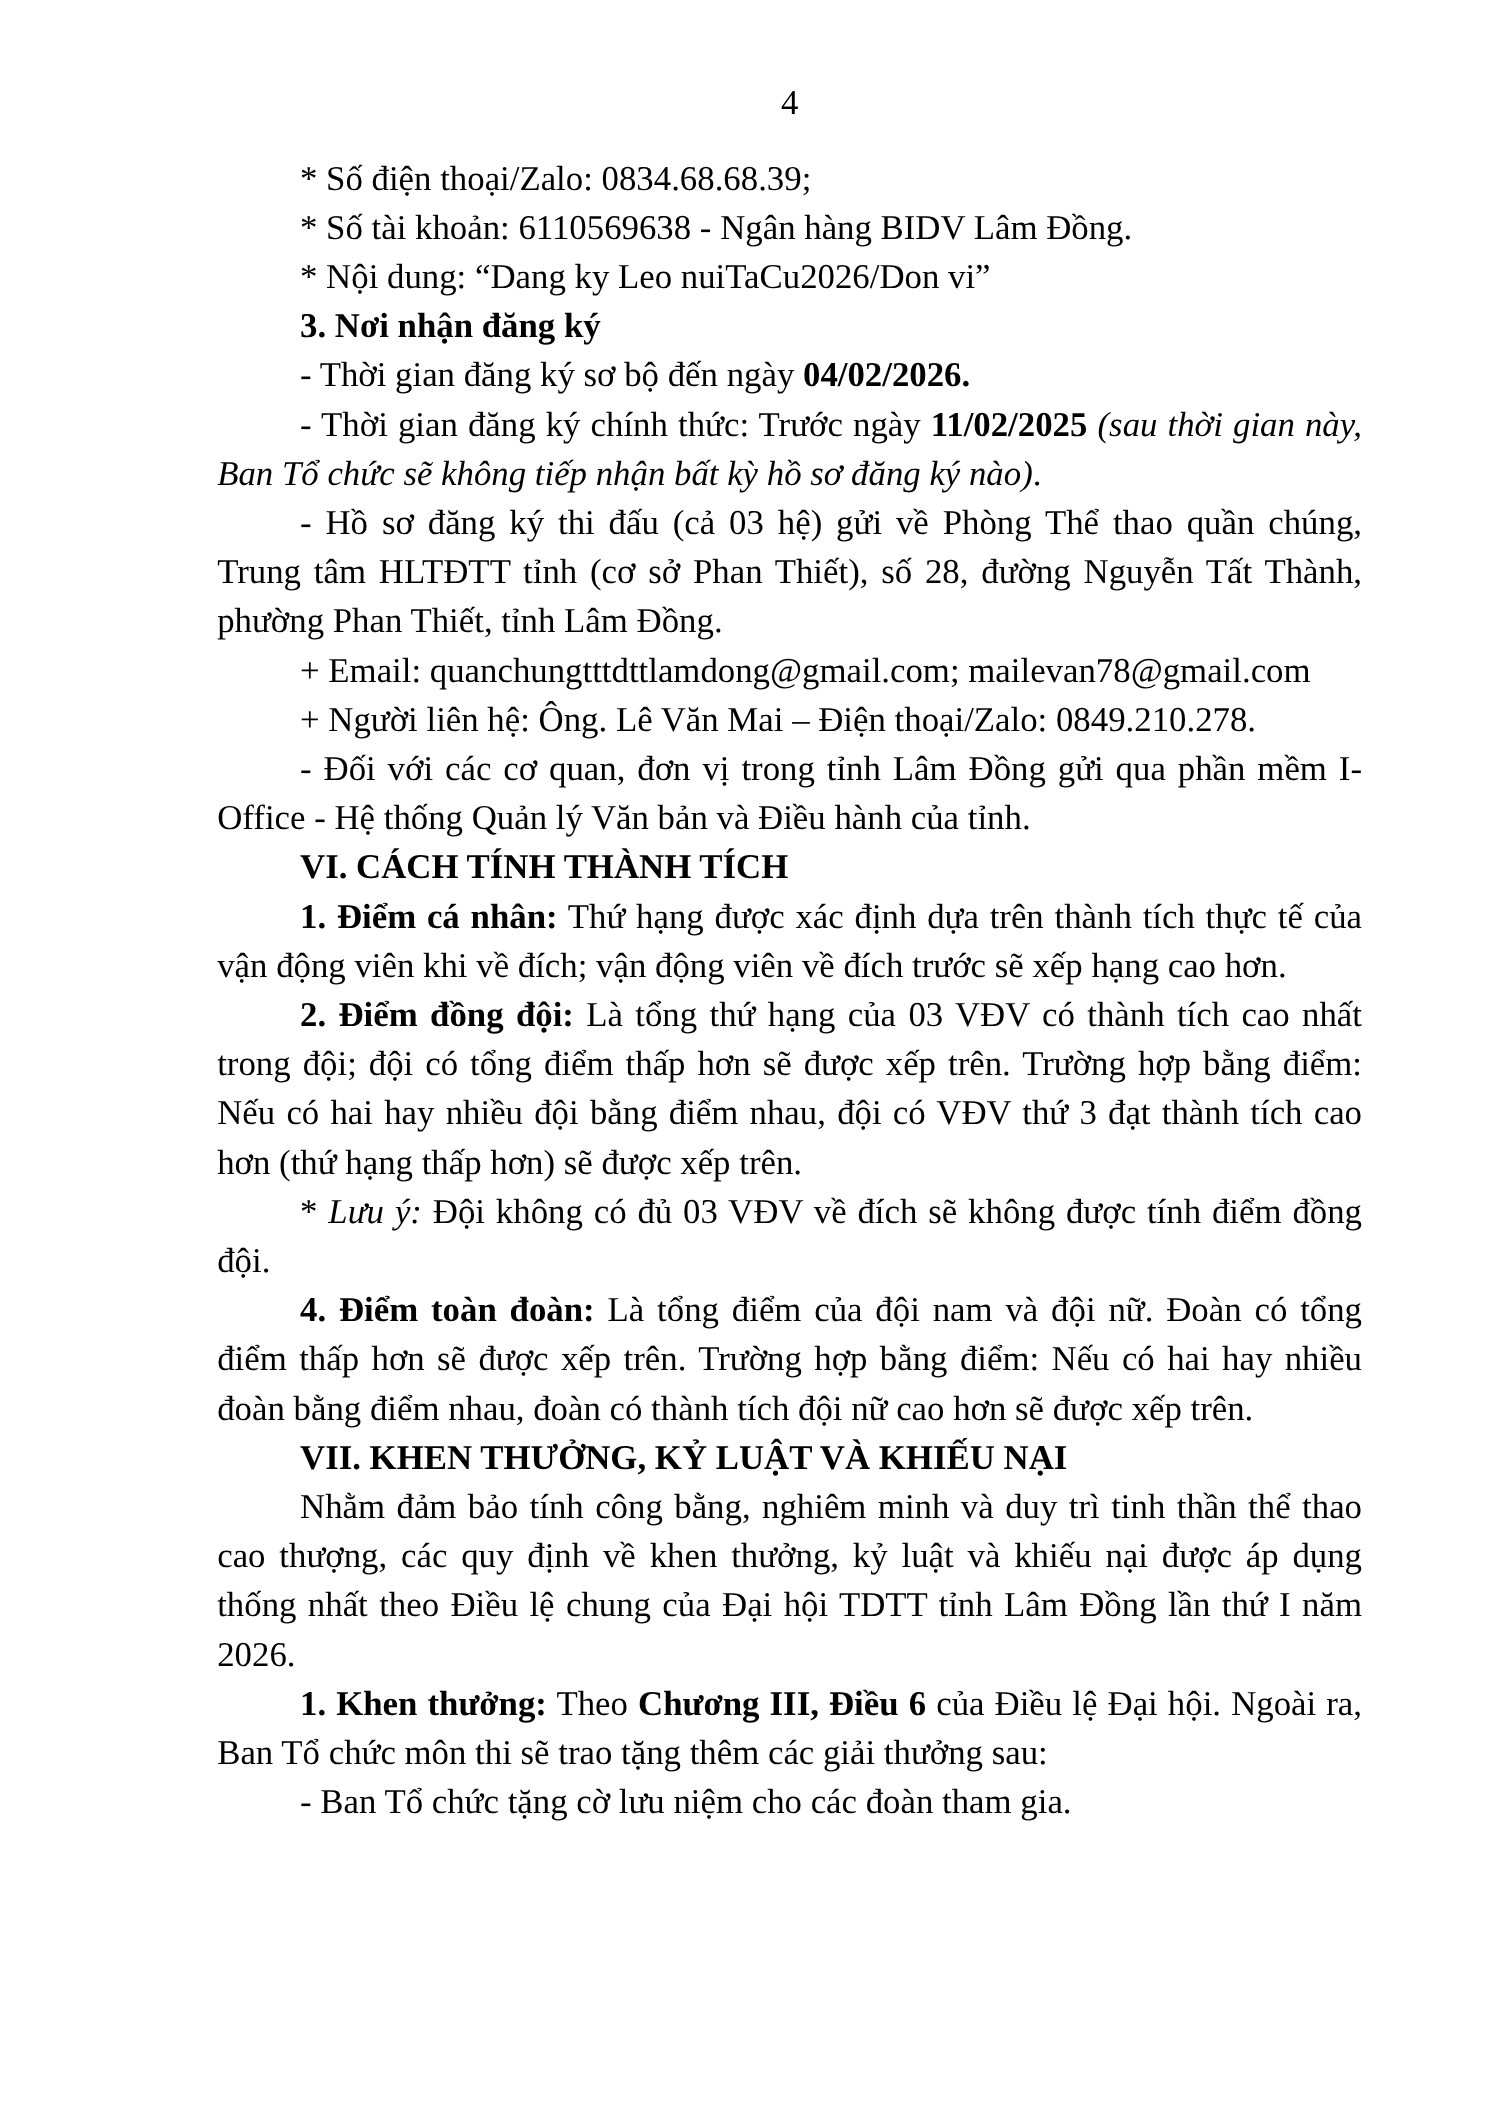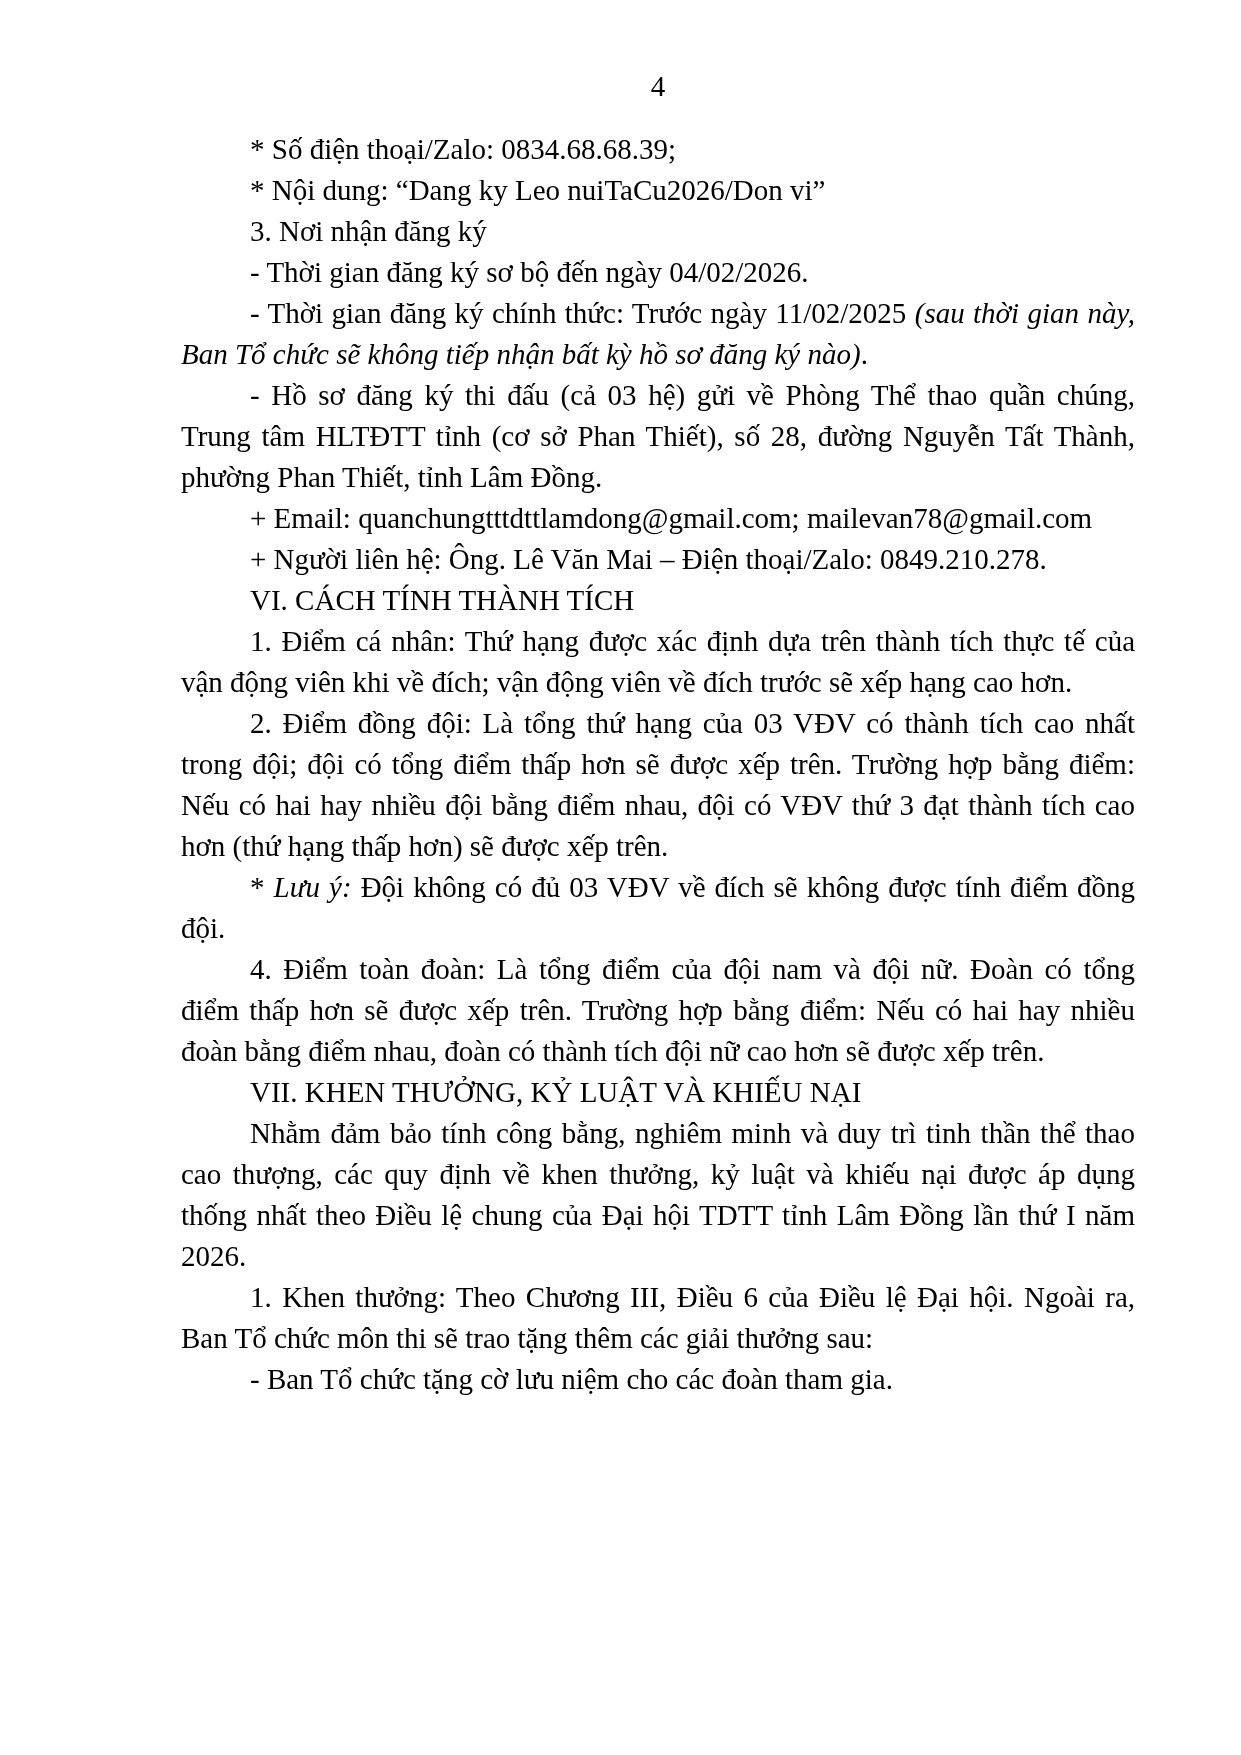--- a/index.html
+++ b/index.html
@@ -25,38 +25,40 @@
   }
   p.para {
     margin: 0;
     text-align: justify;
     text-justify: inter-word;
     text-indent: 69px;
   }
   p.para.heading {
     text-align: left;
   }
-  .b { font-weight: 400; }
+  .b { font-weight: 700; }
   .i { font-style: italic; }
 </style>
 </head>
 <body>
 
 <div class="page">
   <div class="page-number">4</div>
   <div>
 
       <p class="para"><span>* Số điện thoại/Zalo: 0834.68.68.39;</span></p>
+      <p class="para"><span>* Số tài khoản: 6110569638 - Ngân hàng BIDV Lâm Đồng.</span></p>
       <p class="para"><span>* Nội dung: “Dang ky Leo nuiTaCu2026/Don vi”</span></p>
       <p class="para heading"><span class="b">3. Nơi nhận đăng ký</span></p>
       <p class="para"><span>- Thời gian đăng ký sơ bộ đến ngày </span><span class="b">04/02/2026.</span></p>
       <p class="para"><span>- Thời gian đăng ký chính thức: Trước ngày </span><span class="b">11/02/2025</span><span> </span><span class="i">(sau thời gian này, Ban Tổ chức sẽ không tiếp nhận bất kỳ hồ sơ đăng ký nào)</span><span>.</span></p>
       <p class="para"><span>- Hồ sơ đăng ký thi đấu (cả 03 hệ) gửi về Phòng Thể thao quần chúng, Trung tâm HLTĐTT tỉnh (cơ sở Phan Thiết), số 28, đường Nguyễn Tất Thành, phường Phan Thiết, tỉnh Lâm Đồng.</span></p>
       <p class="para"><span>+ Email: quanchungtttdttlamdong@gmail.com; mailevan78@gmail.com</span></p>
       <p class="para"><span>+ Người liên hệ: Ông. Lê Văn Mai – Điện thoại/Zalo: 0849.210.278.</span></p>
+      <p class="para"><span>- Đối với các cơ quan, đơn vị trong tỉnh Lâm Đồng gửi qua phần mềm I-Office - Hệ thống Quản lý Văn bản và Điều hành của tỉnh.</span></p>
       <p class="para heading"><span class="b">VI. CÁCH TÍNH THÀNH TÍCH</span></p>
       <p class="para"><span class="b">1. Điểm cá nhân:</span><span> Thứ hạng được xác định dựa trên thành tích thực tế của vận động viên khi về đích; vận động viên về đích trước sẽ xếp hạng cao hơn.</span></p>
       <p class="para"><span class="b">2. Điểm đồng đội:</span><span> Là tổng thứ hạng của 03 VĐV có thành tích cao nhất trong đội; đội có tổng điểm thấp hơn sẽ được xếp trên. Trường hợp bằng điểm: Nếu có hai hay nhiều đội bằng điểm nhau, đội có VĐV thứ 3 đạt thành tích cao hơn (thứ hạng thấp hơn) sẽ được xếp trên.</span></p>
       <p class="para"><span>* </span><span class="i">Lưu ý:</span><span> Đội không có đủ 03 VĐV về đích sẽ không được tính điểm đồng đội.</span></p>
       <p class="para"><span class="b">4. Điểm toàn đoàn:</span><span> Là tổng điểm của đội nam và đội nữ. Đoàn có tổng điểm thấp hơn sẽ được xếp trên. Trường hợp bằng điểm: Nếu có hai hay nhiều đoàn bằng điểm nhau, đoàn có thành tích đội nữ cao hơn sẽ được xếp trên.</span></p>
       <p class="para heading"><span class="b">VII. KHEN THƯỞNG, KỶ LUẬT VÀ KHIẾU NẠI</span></p>
       <p class="para"><span>Nhằm đảm bảo tính công bằng, nghiêm minh và duy trì tinh thần thể thao cao thượng, các quy định về khen thưởng, kỷ luật và khiếu nại được áp dụng thống nhất theo Điều lệ chung của Đại hội TDTT tỉnh Lâm Đồng lần thứ I năm 2026.</span></p>
       <p class="para"><span class="b">1. Khen thưởng:</span><span> Theo </span><span class="b">Chương III, Điều 6</span><span> của Điều lệ Đại hội. Ngoài ra, Ban Tổ chức môn thi sẽ trao tặng thêm các giải thưởng sau:</span></p>
       <p class="para"><span>- Ban Tổ chức tặng cờ lưu niệm cho các đoàn tham gia.</span></p>
     </div>

